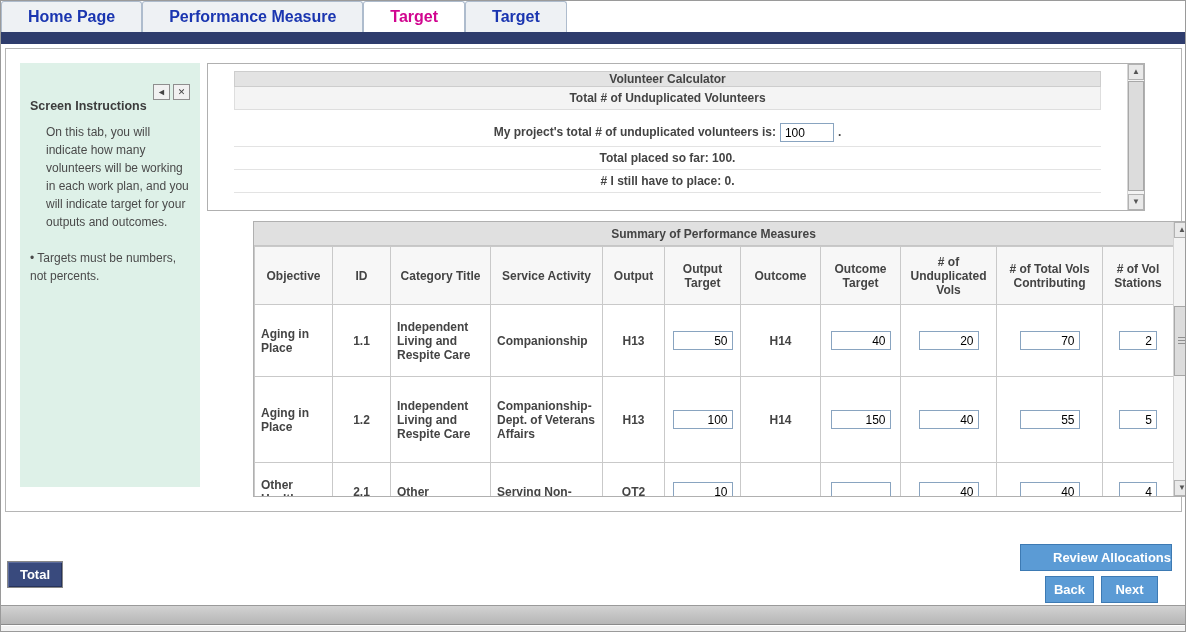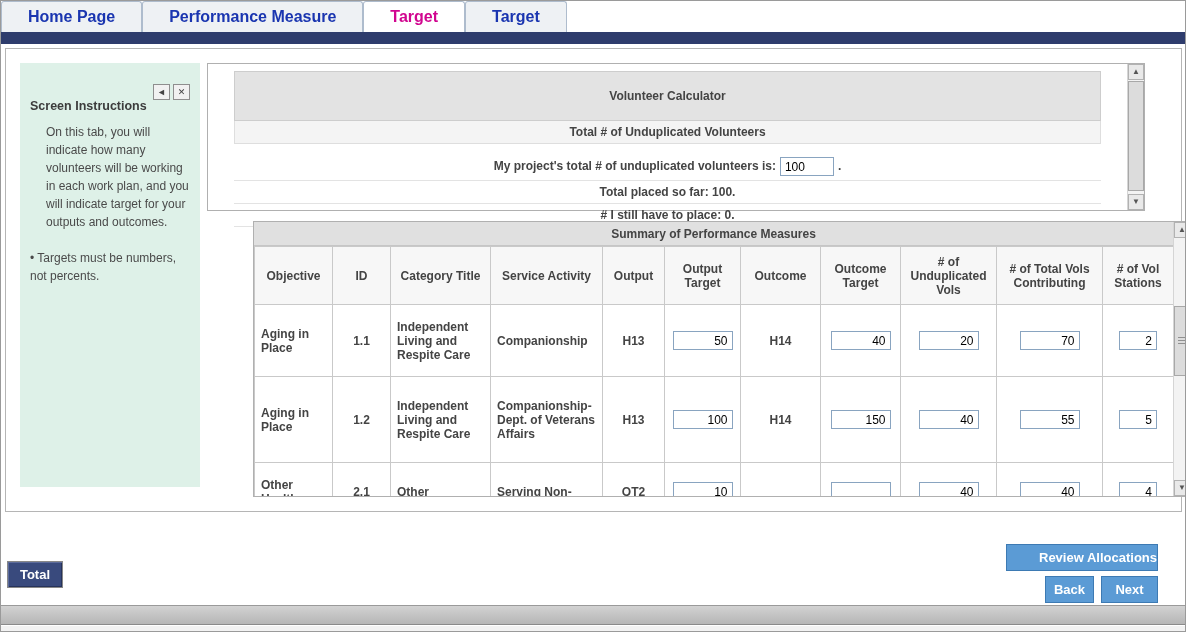--- a/index.html
+++ b/index.html
@@ -35,21 +35,21 @@
   .vs-up { top:0; }
   .vs-down { bottom:0; }
   .vs-thumb { position:absolute; left:0; width:16px; background:#dcdcdc; border:1px solid #a8a8a8; cursor:pointer; }
   .vs-grip { position:absolute; left:3px; right:4px; top:calc(50% - 4px); height:7px;
              background:repeating-linear-gradient(to bottom, #909090 0 1px, transparent 1px 3px); }
 
   
   .calc-box { position:absolute; left:201px; top:14px; width:938px; height:148px; border:1px solid #b0b0b0; background:#fff; }
   .calc-content { position:absolute; left:0; top:0; right:17px; bottom:0; padding:7px 26px 0 26px; }
   .calc-row { text-align:center; font-size:12px; font-weight:bold; color:#444; padding:4px 0; border-bottom:1px solid #e3e3e3; }
-  .calc-title-row { background:#e3e3e3; border:1px solid #cdcdcd; padding:17px 0; }
+  .calc-title-row { background:#e3e3e3; border:1px solid #cdcdcd; padding:0 0; }
   .calc-sub-row { background:#f4f4f4; border:1px solid #dedede; border-top:none; padding:4px 0; margin-bottom:9px; }
   .calc-input { width:54px; height:19px; border:1px solid #89a4c0; font-size:12px; padding:1px 4px; text-align:left; margin:0 4px; vertical-align:middle; }
 
   
   .summary-box { position:absolute; left:201px; top:172px; width:938px; height:276px; border:1px solid #b0b0b0; background:#fff;margin-left:46px; }
   .summary-content { position:absolute; left:0; top:0; right:17px; bottom:0; overflow:hidden; }
   .summary-title { height:24px; line-height:24px; background:#e0e0e0; border-bottom:1px solid #c6c6c6;
                    text-align:center; font-weight:bold; font-size:12px; color:#444; }
   table.pm { border-collapse:collapse; width:100%; table-layout:fixed; font-size:12px; color:#444; }
   .pm th, .pm td { border:1px solid #c9c9c9; padding:4px 6px; font-weight:bold; vertical-align:middle; background:#fff; overflow:hidden; }
@@ -61,21 +61,21 @@
   .pm tr.r3 td { height:58px; }
   .cell-input { width:60px; height:19px; border:1px solid #89a4c0; font-size:12px; padding:1px 4px; text-align:right; }
   .cell-input.small { width:38px; }
 
   
   .save-btn { position:absolute; left:6px; top:560px; width:56px; height:27px; background:#394a7d; color:#fff;
               font-family:"Liberation Sans", sans-serif; font-weight:bold; font-size:13px;
               border:1px solid #888; box-shadow: inset 1px 1px 0 #5d6c9c, inset -1px -1px 0 #26335c; cursor:pointer; }
   .btn-blue { background:#5b9bd5; color:#fff; font-family:"Liberation Sans", sans-serif; font-weight:bold; font-size:13px;
               border:1px solid #3d7ab3; cursor:pointer; }
-  .review-btn { position:absolute; right:27px; top:543px; width:152px; height:27px;padding-left:32px; }
+  .review-btn { position:absolute; right:13px; top:543px; width:152px; height:27px;padding-left:32px; }
   .back-btn { position:absolute; right:91px; top:575px; width:49px; height:27px; }
   .next-btn { position:absolute; right:27px; top:575px; width:57px; height:27px; }
 
   
   .statusbar { position:absolute; left:0; right:0; top:604px; height:20px;
                background:linear-gradient(#d2d2d2, #b6b6b6); border-top:1px solid #9a9a9a; border-bottom:1px solid #8a8a8a; }
   .bottom-strip { position:absolute; left:0; right:0; top:625px; height:7px; background:#f2f2f2; }
 </style>
 </head>
 <body>

